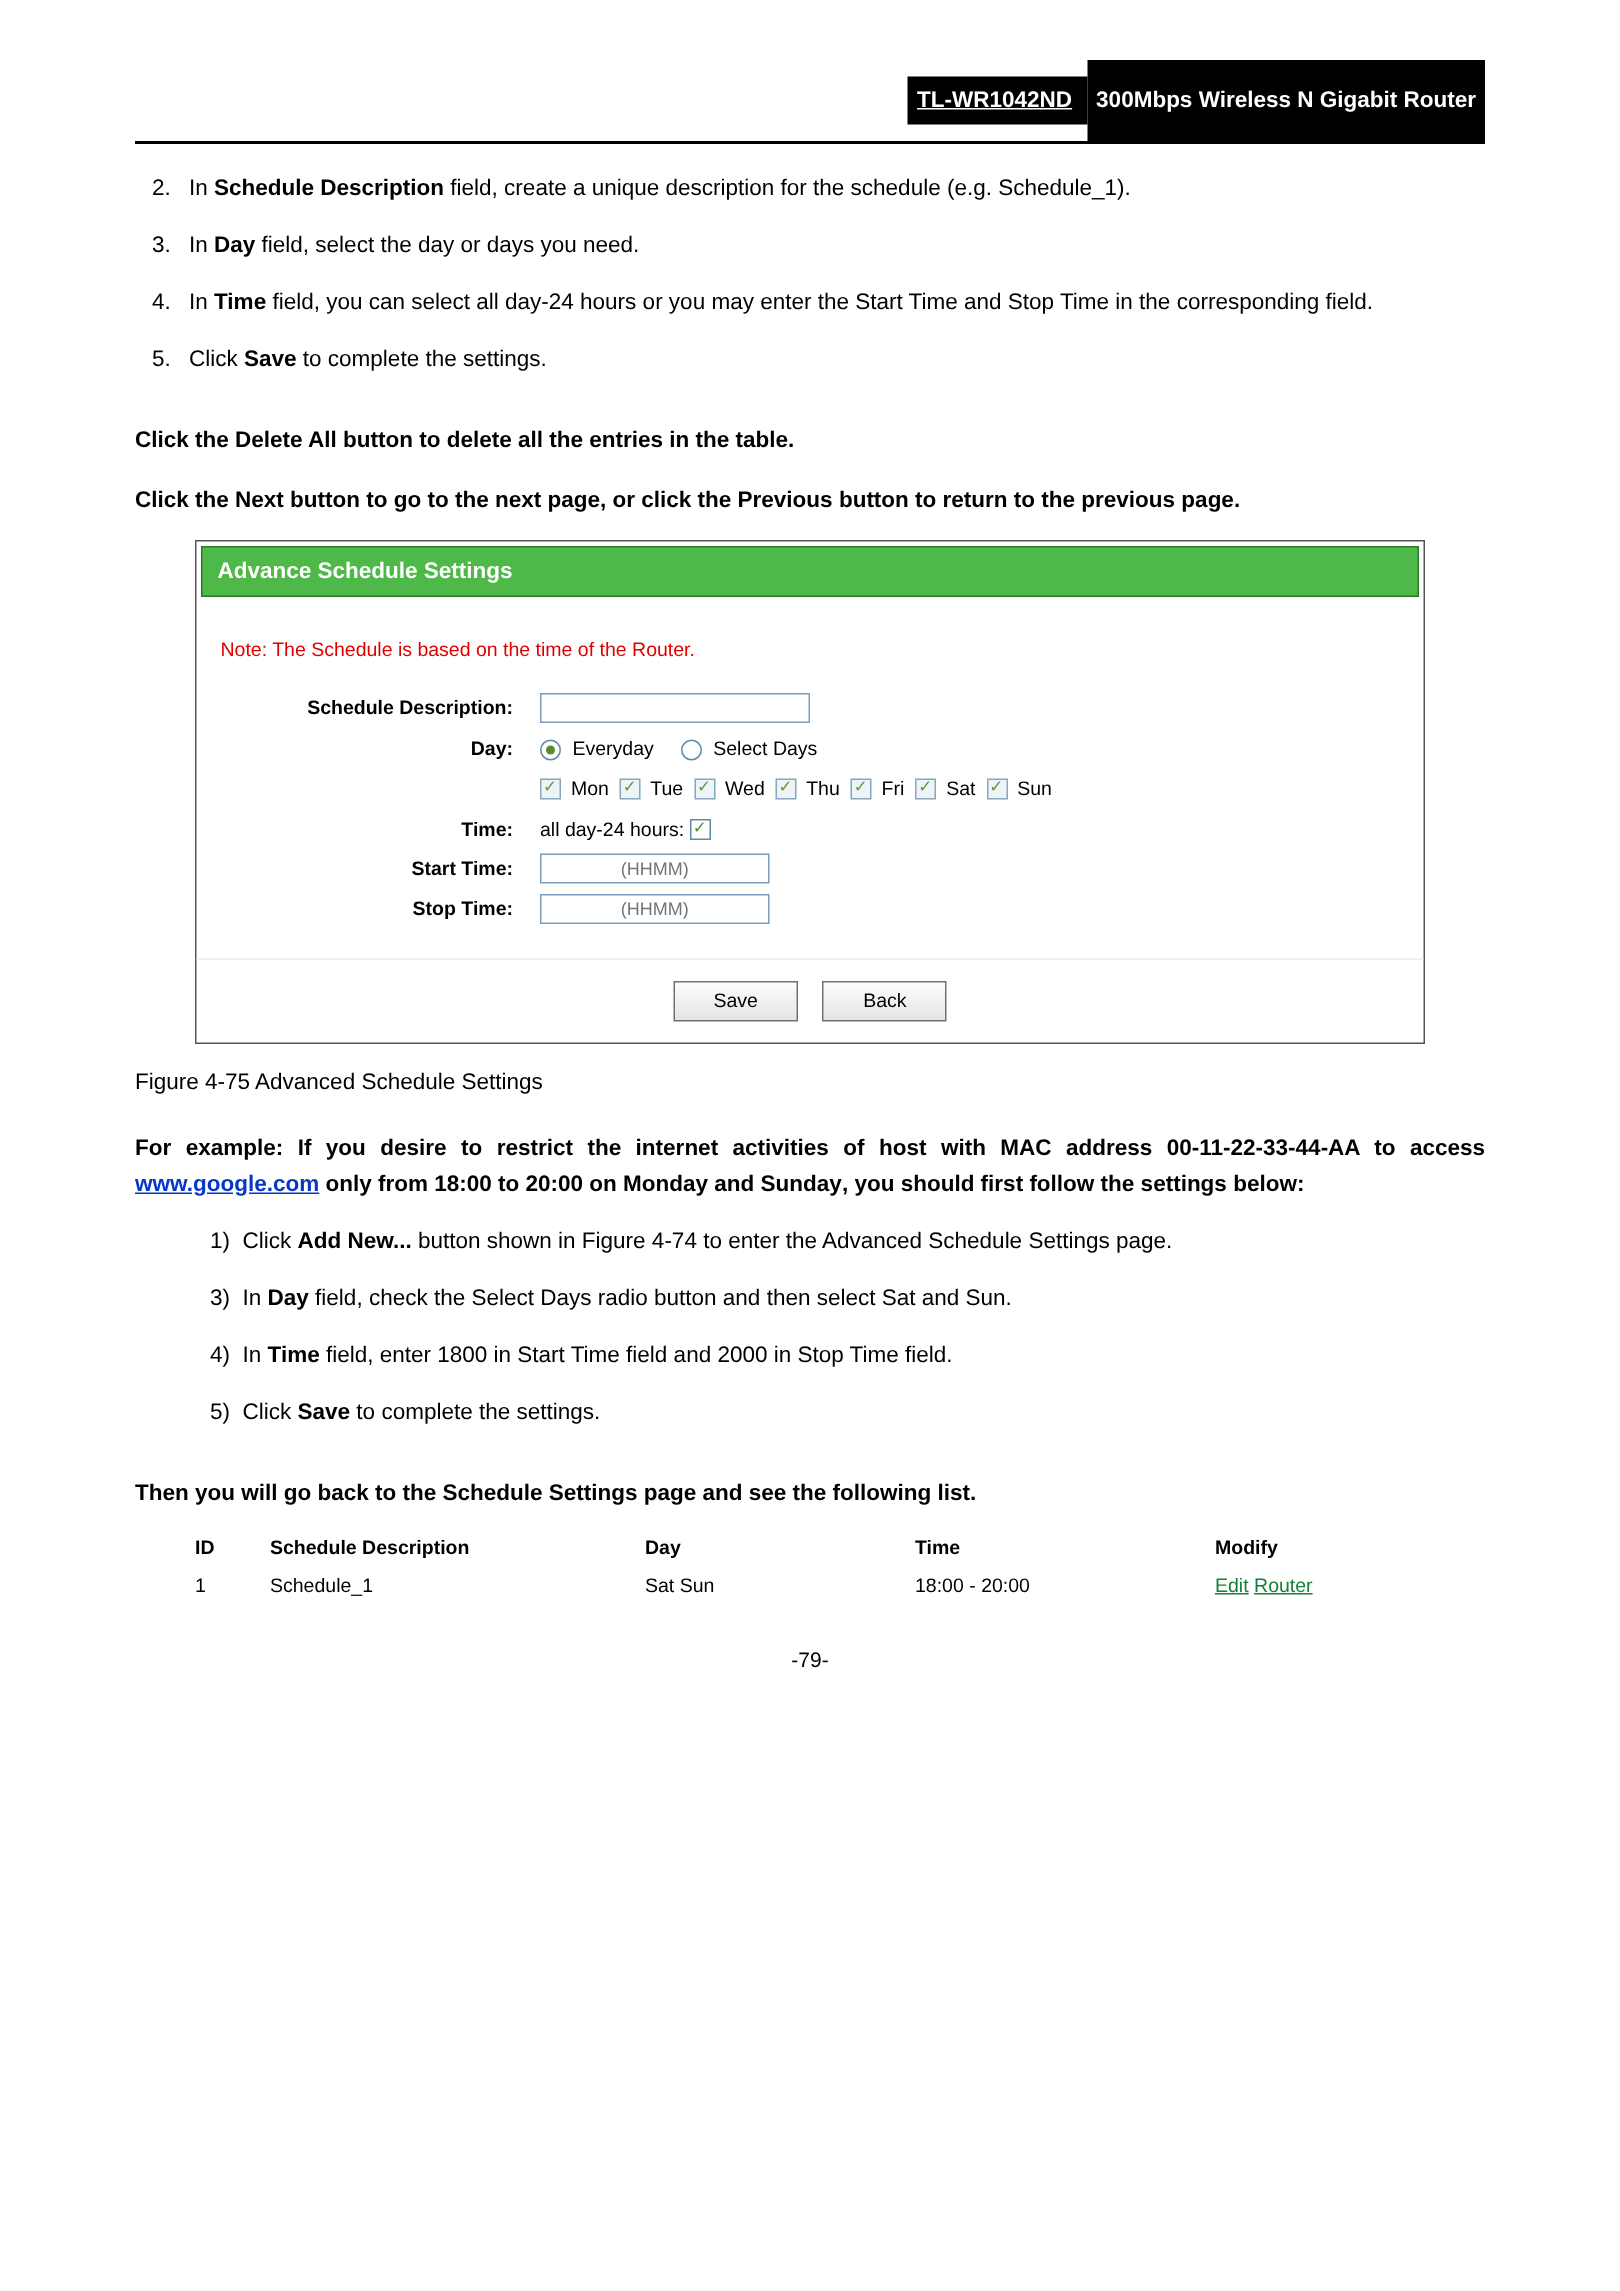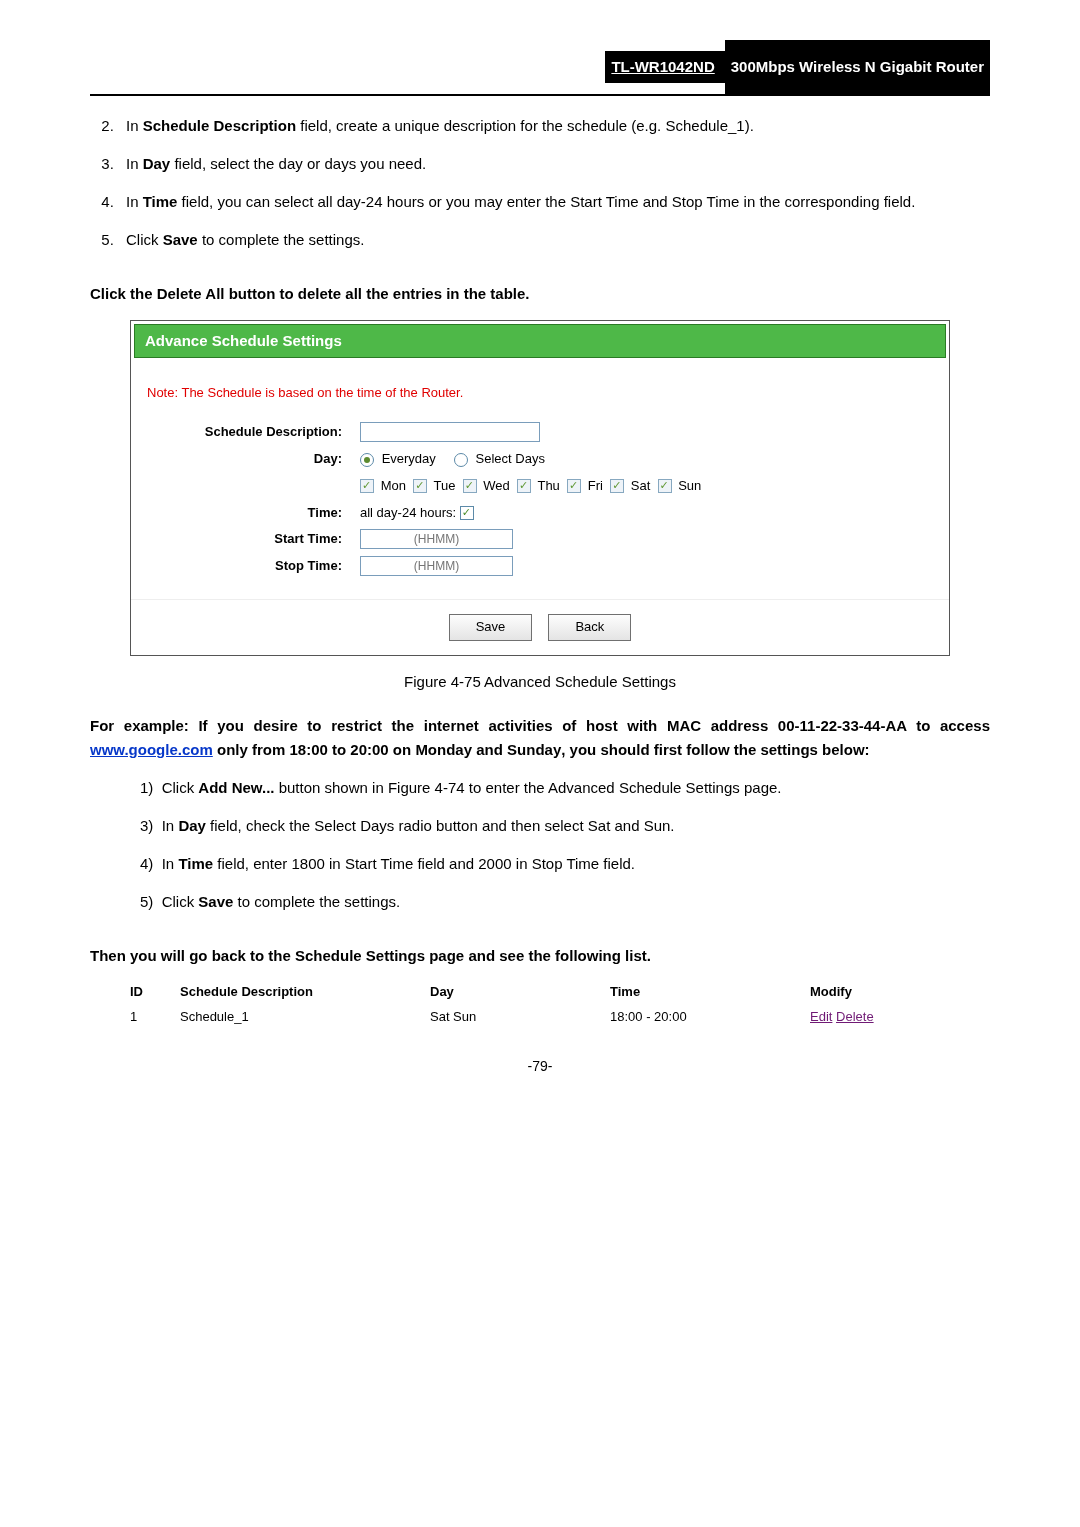--- a/index.html
+++ b/index.html
@@ -172,21 +172,21 @@
   }
   .btn {
     display: inline-block;
     border: 1px solid #707070;
     background: linear-gradient(#fdfdfd, #e4e4e4);
     font-size: 13px;
     padding: 2px 26px;
     margin: 0 6px;
   }
   .fig-caption {
-    text-align: center;
+    text-align: left;
     font-size: 15px;
     margin: 14px 0 20px 0;
   }
   a.glink {
     color: #0637c9;
     text-decoration: underline;
   }
   .result-table {
     margin: 6px 40px 6px 40px;
     font-size: 13px;
@@ -197,21 +197,21 @@
   }
   .result-row {
     display: flex;
     padding-top: 4px;
   }
   .col-id { width: 50px; }
   .col-desc { width: 250px; }
   .col-day { width: 180px; }
   .col-time { width: 200px; }
   .col-mod { width: 120px; }
-  .mod-link { color: #701a75; text-decoration: underline; }
+  .mod-link { color: #15803d; text-decoration: underline; }
   .page-num {
     text-align: center;
     font-size: 14px;
     margin-top: 28px;
   }
 </style>
 </head>
 <body>
 
 <div class="page">
@@ -222,20 +222,21 @@
   </div>
 
   <ol class="main-list" start="2">
     <li><span>In <b>Schedule Description</b> field, create a unique description for the schedule (e.g. Schedule_1).</span></li>
     <li><span>In <b>Day</b> field, select the day or days you need.</span></li>
     <li><span>In <b>Time</b> field, you can select all day-24 hours or you may enter the Start Time and Stop Time in the corresponding field.</span></li>
     <li><span>Click <b>Save</b> to complete the settings.</span></li>
   </ol>
 
   <p class="para">Click the <b>Delete All</b> button to delete all the entries in the table.</p>
+  <p class="para">Click the <b>Next</b> button to go to the next page, or click the <b>Previous</b> button to return to the previous page.</p>
 
   <div class="screenshot-box">
     <div class="panel-title">Advance Schedule Settings</div>
     <div class="note-red">Note: The Schedule is based on the time of the Router.</div>
     <div class="form-area">
       <div class="form-row">
         <div class="form-label">Schedule Description:</div>
         <div><input class="form-input" style=""></div>
       </div>
       <div class="form-row">
@@ -305,20 +306,20 @@
       <div class="col-time">Time</div>
       <div class="col-mod">Modify</div>
     </div>
     <div class="result-row">
       <div class="col-id">1</div>
       <div class="col-desc">Schedule_1</div>
       <div class="col-day">Sat Sun</div>
       <div class="col-time">18:00 - 20:00</div>
       <div class="col-mod">
         <span class="mod-link">Edit</span>
-        <span class="mod-link">Delete</span>
+        <span class="mod-link">Router</span>
       </div>
     </div>
   </div>
 
   <div class="page-num">-79-</div>
 
 </div>
 
 </body></html>

